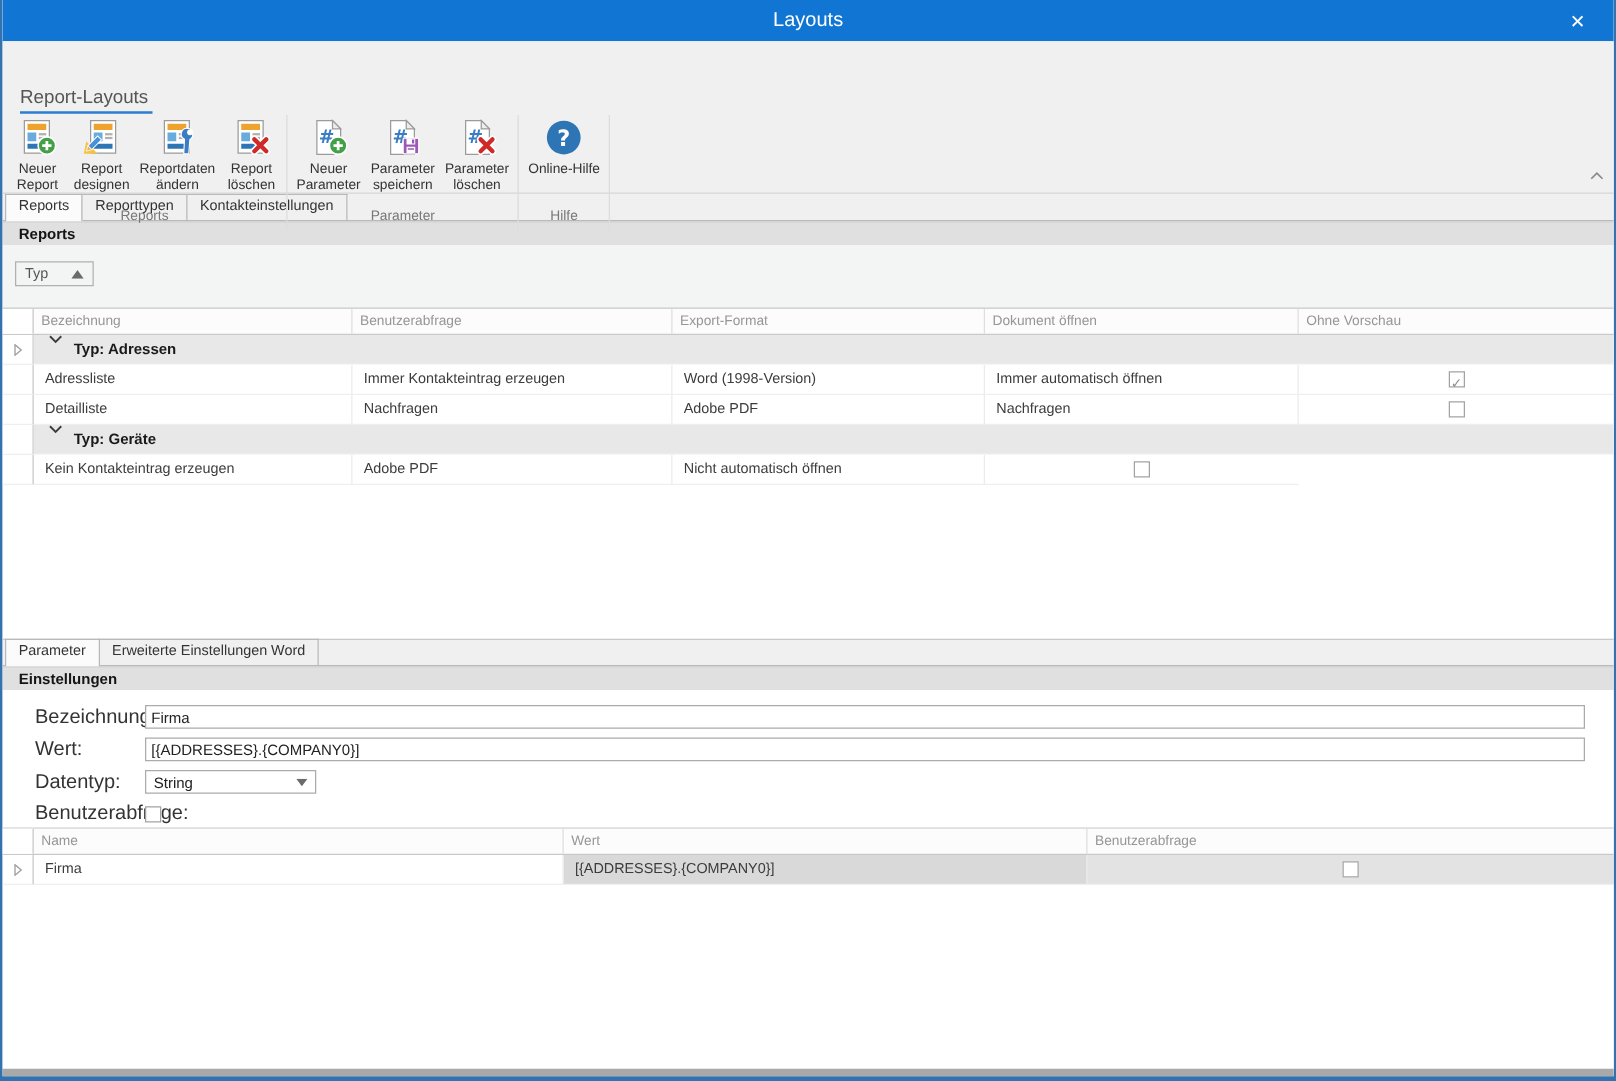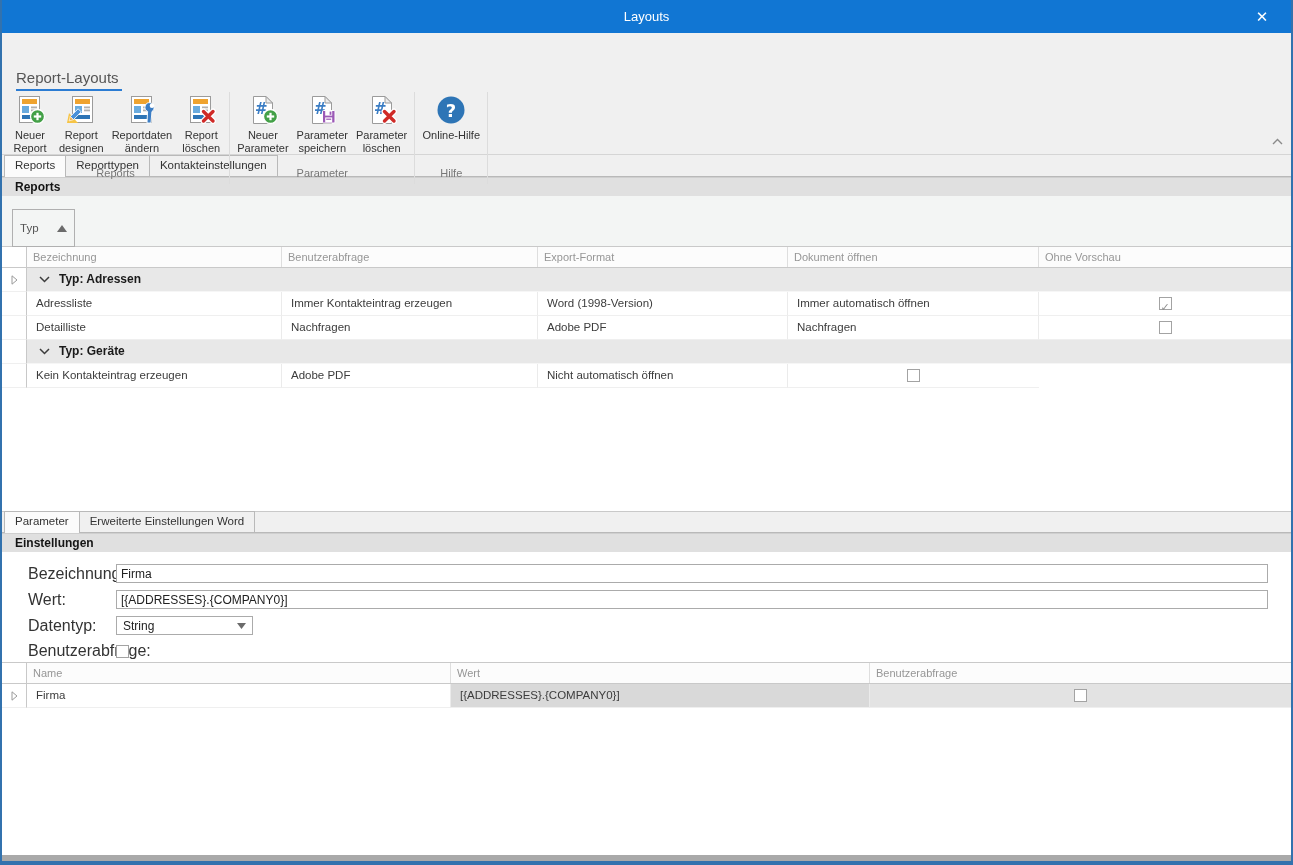--- a/index.html
+++ b/index.html
@@ -5,55 +5,55 @@
   * { box-sizing: border-box; margin: 0; padding: 0; }
   body { margin: 0; font-family: "Liberation Sans", sans-serif; background: #fff; }
   .window {
     width: 1293px; height: 865px;
     display: flex; flex-direction: column;
     border-left: 2px solid #3272ae; border-right: 2px solid #3272ae; border-bottom: 4px solid #3272ae;
     background: #fff; overflow: hidden;
   }
   
   .titlebar { height: 33px; background: #1176d3; position: relative; display: flex; align-items: center; justify-content: center; flex: none; }
-  .titlebar-text { color: #fff; font-size: 13px; }
+  .titlebar-text { color: #fff; font-size: 16px; }
   .close-btn { position: absolute; right: 14px; top: 0; height: 33px; width: 30px; display: flex; align-items: center; justify-content: center; color: #fff; font-size: 15px; cursor: pointer; }
   
   .ribbon { height: 122px; background: #f0f0f0; border-bottom: 1px solid #d5d5d5; position: relative; flex: none; padding-top: 7px; }
   .ribbon-header { display: inline-block; margin-left: 14px; font-size: 15px; color: #555; border-bottom: 2px solid #2b7cd3; padding: 0 3px 3px 0; margin-top: 29px; }
   .ribbon-body { display: flex; align-items: stretch; height: 92px; margin-top: 1px; }
   .ribbon-group { display: flex; flex-direction: column; border-right: 1px solid #dcdcdc; padding: 0 3px; }
   .group-buttons { display: flex; flex: 1; align-items: flex-start; }
   .ribbon-btn { display: flex; flex-direction: column; align-items: center; min-width: 50px; padding: 2px 4px 0 4px; font-size: 11px; color: #333; text-align: center; cursor: pointer; }
   .ribbon-btn .btn-icon { width: 32px; height: 32px; margin-bottom: 3px; }
   .btn-label { line-height: 13px; }
   .ribbon-group-label { text-align: center; font-size: 11px; color: #777; padding: 2px 0 5px 0; }
   .ribbon-collapse { position: absolute; right: 8px; bottom: 5px; cursor: pointer; }
   
   .tabstrip { height: 22px; background: #f0f0f0; display: flex; align-items: flex-end; padding-left: 2px; border-bottom: 1px solid #b9b9b9; flex: none; }
   .tab { height: 21px; line-height: 19px; padding: 0 10px; font-size: 11.5px; color: #333; background: #f0f0f0; border: 1px solid #b9b9b9; border-bottom: none; margin-right: -1px; cursor: pointer; white-space: nowrap; }
   .tab.active { background: #fbfbfb; height: 22px; margin-bottom: -1px; position: relative; z-index: 2; }
   
   .panel-header { height: 19px; background: #e0e0e0; border-top: 1px solid #cfcfcf; font-size: 12px; font-weight: bold; color: #141414; line-height: 18px; padding-left: 13px; flex: none; }
   
   .groupbar { height: 51px; background: #f3f5f4; border-bottom: 1px solid #c9c9c9; flex: none; position: relative; }
-  .groupby-chip { position: absolute; left: 10px; top: 13px; width: 63px; height: 38px; border: 1px solid #b0b0b0; display: flex; align-items: center; padding: 0 7px; font-size: 11.5px; color: #555; cursor: pointer; }
+  .groupby-chip { position: absolute; left: 10px; top: 13px; width: 63px; height: 20px; border: 1px solid #b0b0b0; display: flex; align-items: center; padding: 0 7px; font-size: 11.5px; color: #555; cursor: pointer; }
   .groupby-chip .sort-icon { margin-left: auto; display: flex; }
   
   .grid-cols-main { display: grid; grid-template-columns: 25px 255px 256px 250px 251px 1fr; }
   .grid-cols-param { display: grid; grid-template-columns: 25px 424px 419px 1fr; }
   .grid-header { height: 21px; background: #fcfcfc; border-bottom: 1px solid #c9c9c9; flex: none; }
   .gh-cell { font-size: 11px; color: #969696; line-height: 20px; padding-left: 6px; border-right: 1px solid #dedede; overflow: hidden; white-space: nowrap; }
   .gh-cell:last-child { border-right: none; }
   .indicator-cell { border-right: 1px solid #c8c8c8 !important; background: #fff; display: flex; align-items: center; justify-content: center; padding: 0 !important; }
   .grid-body-main { height: 243px; overflow: hidden; background: #fff; flex: none; }
   .grid-row { height: 24px; }
   .cell { font-size: 11.5px; color: #3c3c3c; line-height: 23px; padding-left: 9px; border-right: 1px solid #ebebeb; border-bottom: 1px solid #efefef; overflow: hidden; white-space: nowrap; }
   .cell:last-child { border-right: none; }
-  .group-row .group-cell { grid-column: 2 / -1; background: #e8e8e8; display: flex; align-items: center; gap: 9px; padding-left: 12px; border-right: none; border-bottom: 1px solid #f6f6f6; }
+  .group-row .group-cell { grid-column: 2 / -1; background: #e8e8e8; display: flex; gap: 9px; padding-left: 12px; border-right: none; border-bottom: 1px solid #f6f6f6; }
   .group-row .group-label { font-size: 12px; font-weight: bold; color: #1a1a1a; }
   .checkbox-cell { display: flex; align-items: center; justify-content: center; padding-left: 0 !important; }
   .checkbox { width: 13px; height: 13px; border: 1px solid #a3a3a3; background: #fff; position: relative; display: inline-block; cursor: pointer; }
   .checkbox.checked::after { content: "✓"; position: absolute; left: 1px; top: -2px; font-size: 11px; color: #8f8f8f; }
   
   .fields-area { height: 111px; background: #fff; border-bottom: 1px solid #c9c9c9; flex: none; padding: 12px 23px 0 26px; }
   .field-row { display: flex; align-items: center; margin-bottom: 7px; }
   .field-label { width: 88px; flex: none; font-size: 16px; color: #333; }
   .text-input { flex: 1; height: 19px; border: 1px solid #ababab; font-family: "Liberation Sans", sans-serif; font-size: 12px; color: #222; padding: 0 4px; background: #fff; }
   .dropdown { width: 137px; height: 19px; border: 1px solid #ababab; background: #fff; display: flex; align-items: center; padding: 0 6px; font-size: 12px; color: #222; cursor: pointer; gap: 28px; }

